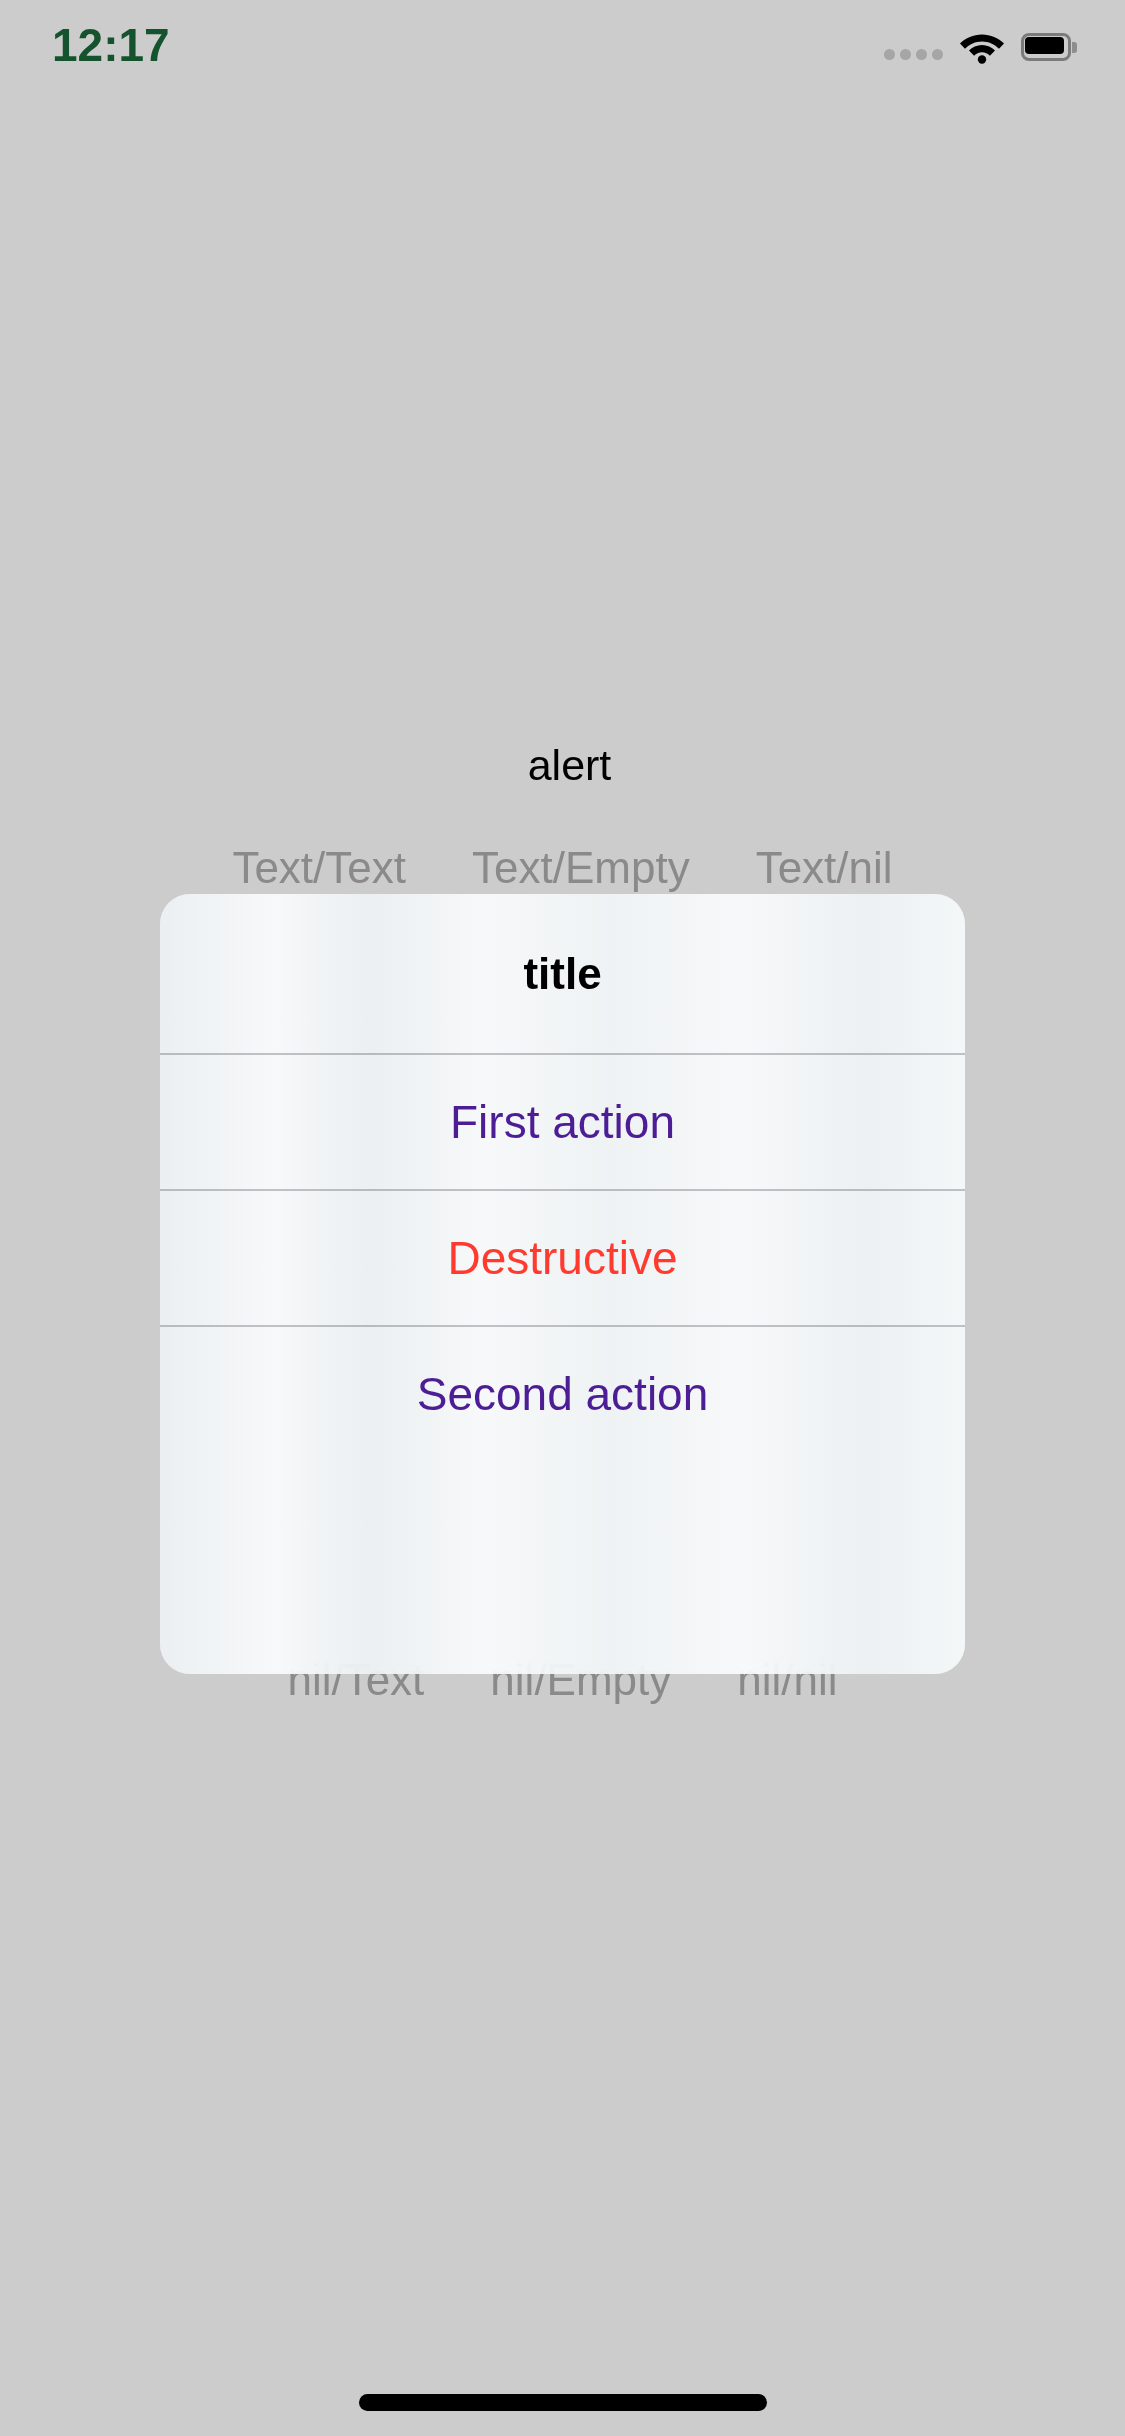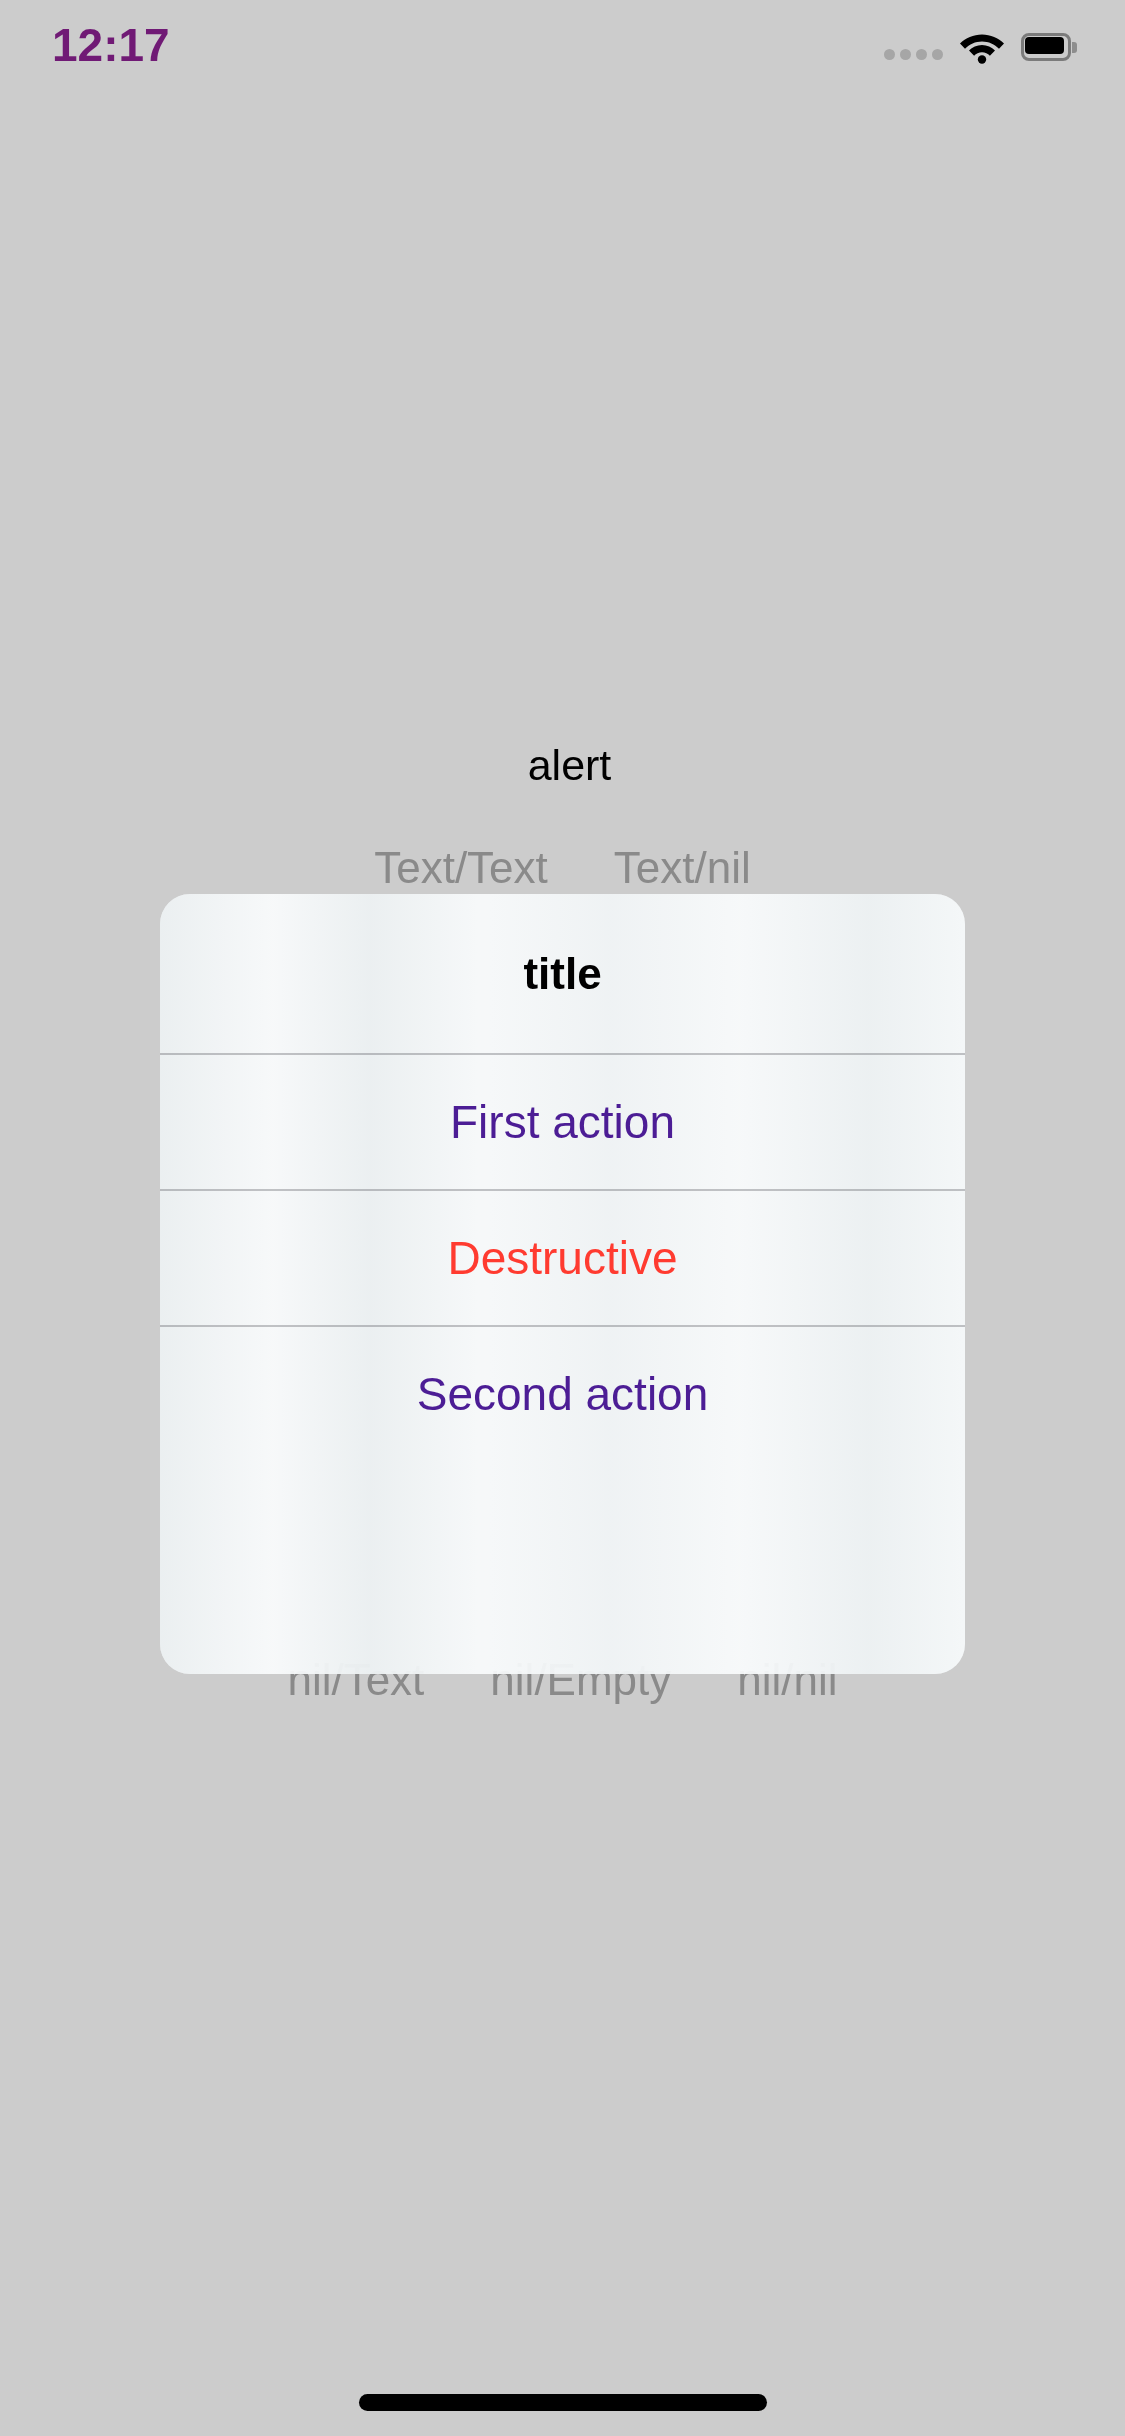--- a/index.html
+++ b/index.html
@@ -20,21 +20,21 @@
     position:absolute; top:0; left:0;
     width:1125px; height:120px;
   }
   #status-time {
     position:absolute;
     left:52px; top:22px;
     width:200px;
     font-size:46px;
     font-weight:700;
     letter-spacing:0px;
-    color:#701a75;
+    color:#14532d;
     line-height:46px;
   }
   #status-right {
     position:absolute;
     right:48px; top:26px;
     height:42px;
     display:flex;
     align-items:center;
     gap:16px;
   }
@@ -192,20 +192,21 @@
         <span class="batt-nub"></span>
       </span>
 
     </div>
   </div>
 
   <div id="page-title">alert</div>
 
   <div class="label-row" id="label-row-top">
     <span>Text/Text</span>
+    <span>Text/Empty</span>
     <span>Text/nil</span>
   </div>
 
   <div class="label-row" id="label-row-bot">
     <span>nil/Text</span>
     <span>nil/Empty</span>
     <span>nil/nil</span>
   </div>
 
   <div id="alert-dialog">

